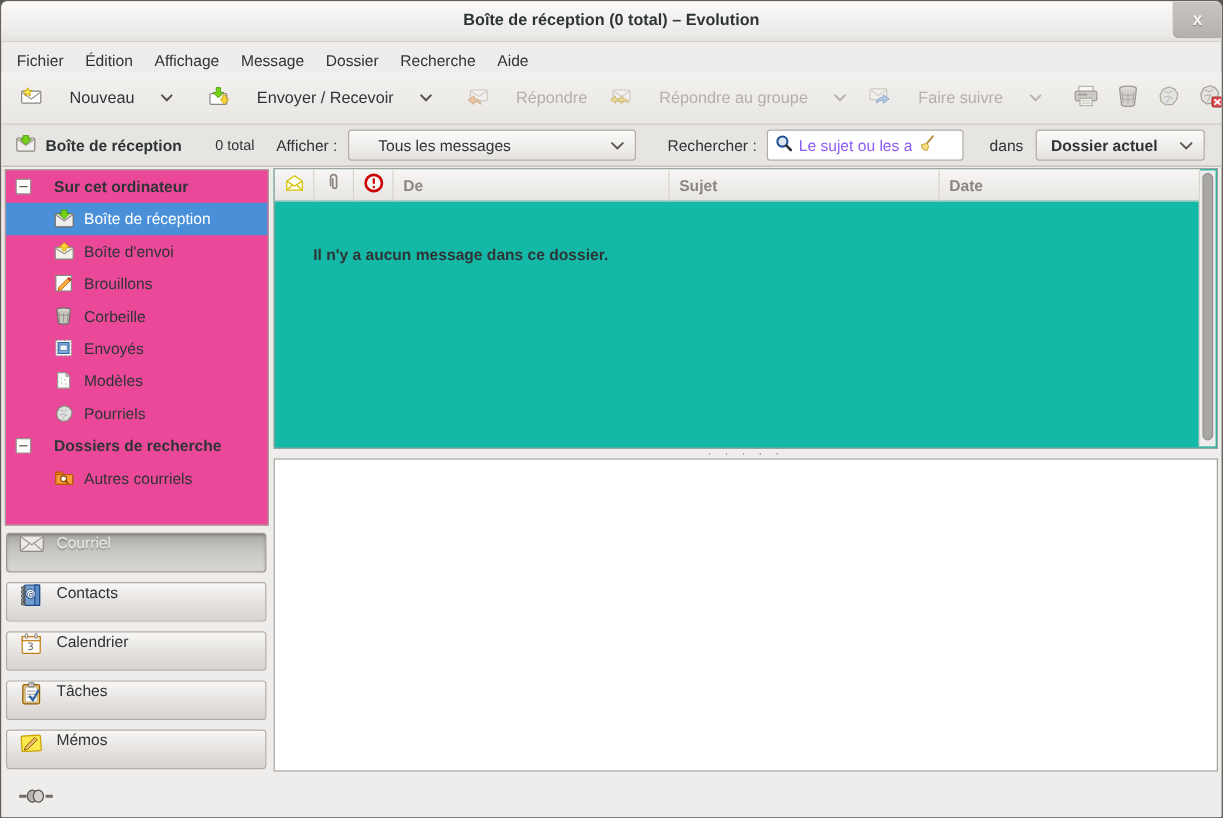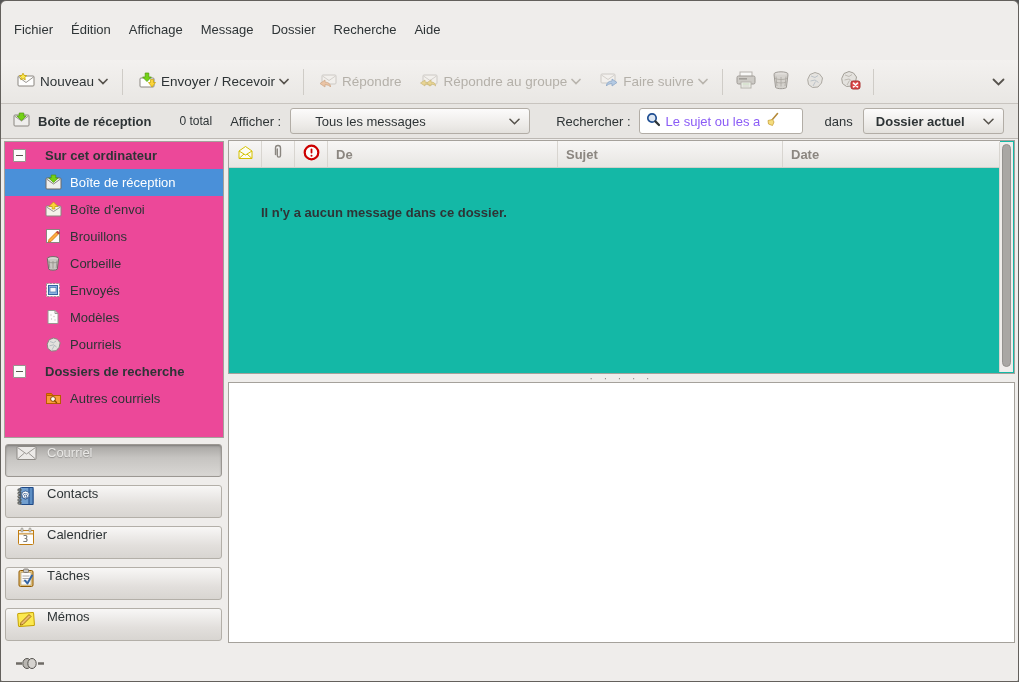--- a/index.html
+++ b/index.html
@@ -11,26 +11,26 @@
             background:linear-gradient(#fbfaf9,#ecebe9 80%,#e4e2df);
             border-bottom:1px solid #d7d3cf;}
   .titlebar .title{position:absolute;left:0;right:0;top:8px;text-align:center;
                    font-weight:bold;font-size:13.5px;color:#2e3436;}
   .close-btn{position:absolute;right:0;top:0;width:40px;height:30px;
              background:linear-gradient(#c9c6c2,#b4b0ab);border-left:1px solid #aaa6a1;
              border-bottom:1px solid #a19d98;border-radius:0 5px 0 6px;
              display:flex;align-items:center;justify-content:center;
              color:#f4f3f2;font-weight:bold;font-size:15px;text-shadow:0 1px 1px rgba(0,0,0,.3);cursor:default;}
   
-  .menubar{position:absolute;left:0;top:16px;right:0;height:25px;display:flex;align-items:center;padding-left:4px;}
+  .menubar{position:absolute;left:0;top:37px;right:0;height:25px;display:flex;align-items:center;padding-left:4px;}
   .menu-item{padding:3px 9px;cursor:default;}
   
   .toolbar{position:absolute;left:0;top:59px;right:0;height:43px;display:flex;align-items:center;
            background:linear-gradient(#f3f1ef,#e9e7e4);border-bottom:1px solid #c8c4bf;padding:0 6px;}
-  .tbtn{display:flex;align-items:center;gap:4px;height:32px;padding:0 9px;border-radius:3px;
+  .tbtn{display:flex;align-items:center;gap:22px;height:32px;padding:0 9px;border-radius:3px;
         font-size:13.5px;white-space:nowrap;}
   .tbtn.disabled{color:#b4b0a9;}
   .tbtn.icon-only{padding:0 7px;}
   .tsep{width:1px;height:26px;background:#cfccc7;margin:0 5px;}
   .spacer{flex:1;}
   .chev svg{display:block;}
   
   .filterbar{position:absolute;left:0;top:103px;right:0;height:34px;display:flex;align-items:center;
              background:#e7e5e2;border-bottom:1px solid #bcb8b3;padding:0 12px;}
   .filterbar .foldername{font-weight:bold;margin-left:8px;}
@@ -79,20 +79,26 @@
   
   .statusbar{position:absolute;left:0;right:0;bottom:0;height:36px;}
   .online-icon{position:absolute;left:14px;top:12px;}
   .label{white-space:nowrap;}
 </style>
 </head>
 <body>
 
 <div class="window">
 
+  <div class="titlebar">
+    <div class="title">Boîte de réception (0 total) – Evolution</div>
+    <div class="close-btn">
+      <span>x</span>
+    </div>
+  </div>
 
   <div class="menubar">
     <span class="menu-item">Fichier</span>
     <span class="menu-item">Édition</span>
     <span class="menu-item">Affichage</span>
     <span class="menu-item">Message</span>
     <span class="menu-item">Dossier</span>
     <span class="menu-item">Recherche</span>
     <span class="menu-item">Aide</span>
   </div>

